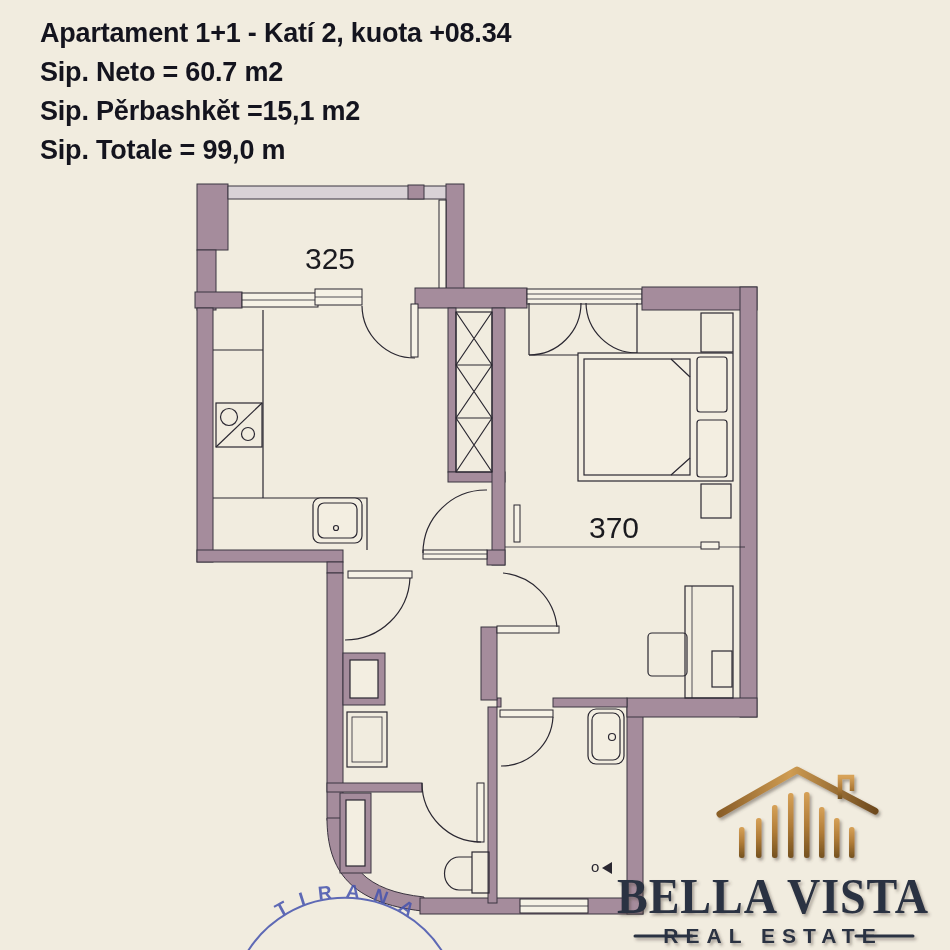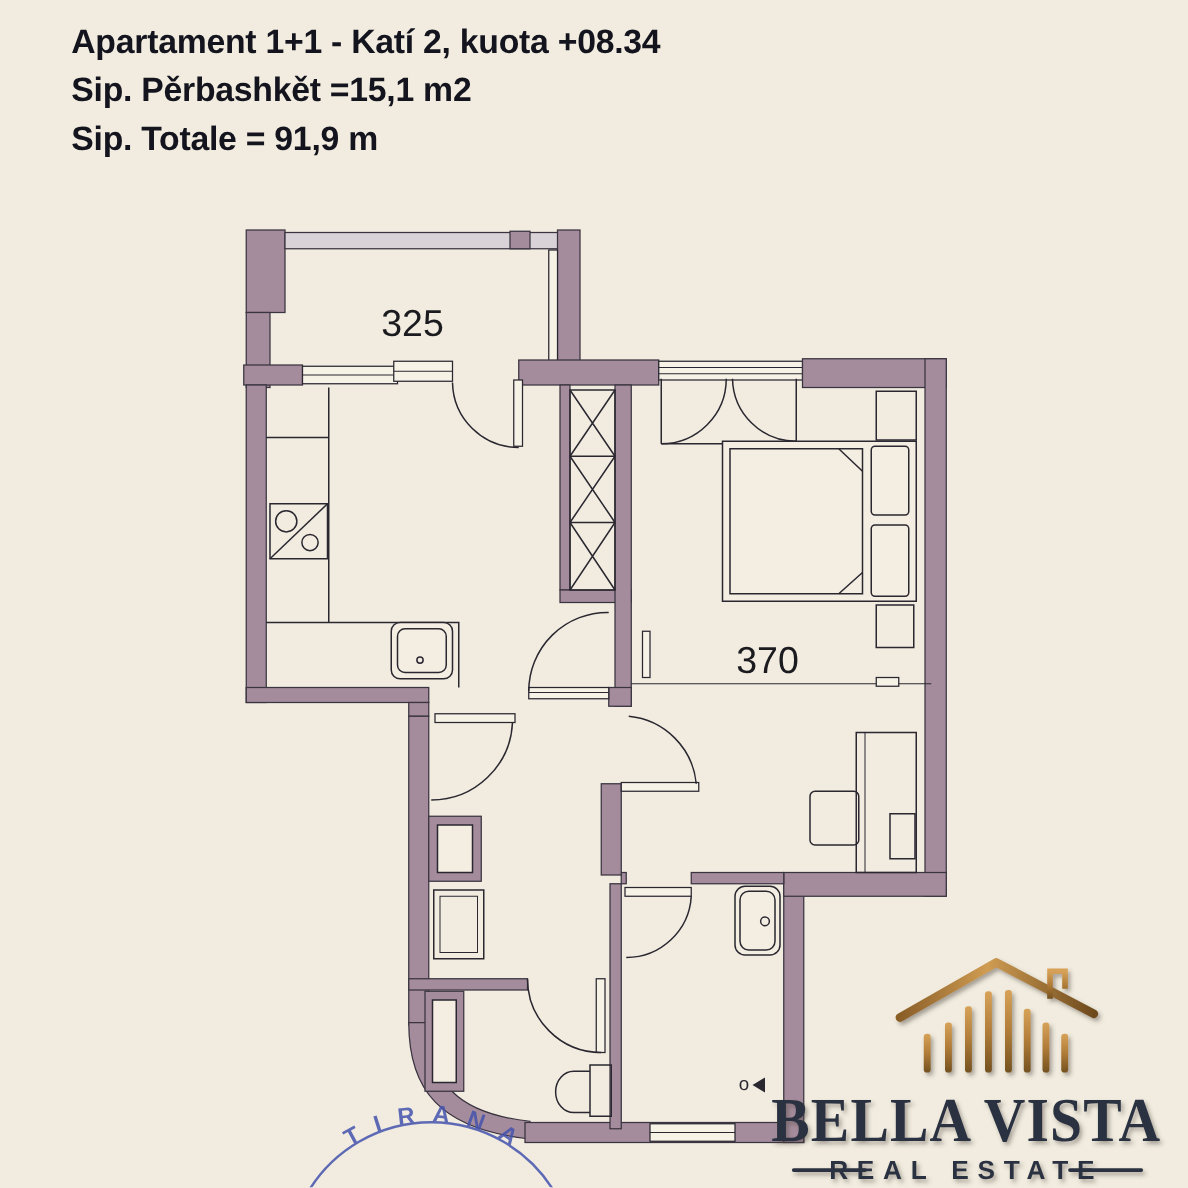--- a/index.html
+++ b/index.html
@@ -1,19 +1,19 @@
 <!DOCTYPE html>
 <html><head>
 <meta charset="utf-8">
 <style>
   html,body{margin:0;padding:0;}
   body{width:950px;height:950px;overflow:hidden;background:#f1ecdf;
        font-family:"Liberation Sans", sans-serif;}
   .page{position:relative;width:950px;height:950px;background:#f1ecdf;}
-  .titleblock{position:absolute;left:57px;top:14px;color:#14141e;
+  .titleblock{position:absolute;left:40px;top:14px;color:#14141e;
       font-weight:bold;font-size:27px;line-height:39px;letter-spacing:-0.2px;}
   .titleblock div{white-space:pre;}
   svg{position:absolute;left:0;top:0;}
   .wall{fill:#a58c9c;stroke:#3a3440;stroke-width:1;}
   .rail{fill:#d9d2d6;stroke:#3a3440;stroke-width:1;}
   .win{fill:#f6f2e6;stroke:#2a2731;stroke-width:1;}
   .ln{fill:none;stroke:#2a2731;stroke-width:1.2;}
   .lnthin{fill:none;stroke:#2a2731;stroke-width:0.8;}
   .furn{fill:#f3eee1;stroke:#2a2731;stroke-width:1.2;}
   .leaf{fill:#f6f2e6;stroke:#2a2731;stroke-width:1;}
@@ -26,22 +26,23 @@
       fill:#4553ae;letter-spacing:13px;}
   .marker{font-family:"Liberation Sans",sans-serif;font-size:15px;fill:#2a2731;}
 </style>
 </head>
 <body>
 
 <div class="page">
 
   <div class="titleblock">
     <div>Apartament 1+1 - Katí 2, kuota +08.34</div>
+    <div>Sip. Neto = 60.7 m2</div>
     <div>Sip. Pěrbashkět =15,1 m2</div>
-    <div>Sip. Totale = 91,9 m</div>
+    <div>Sip. Totale = 99,0 m</div>
   </div>
 
   <svg width="950" height="950" viewBox="0 0 950 950">
     <defs>
       <linearGradient id="gold" x1="0" y1="0" x2="0" y2="1">
         <stop offset="0" stop-color="#d7a258"></stop>
         <stop offset="0.5" stop-color="#b07c38"></stop>
         <stop offset="1" stop-color="#74511f"></stop>
       </linearGradient>
       <linearGradient id="goldroof" x1="0" y1="0" x2="1" y2="0">

